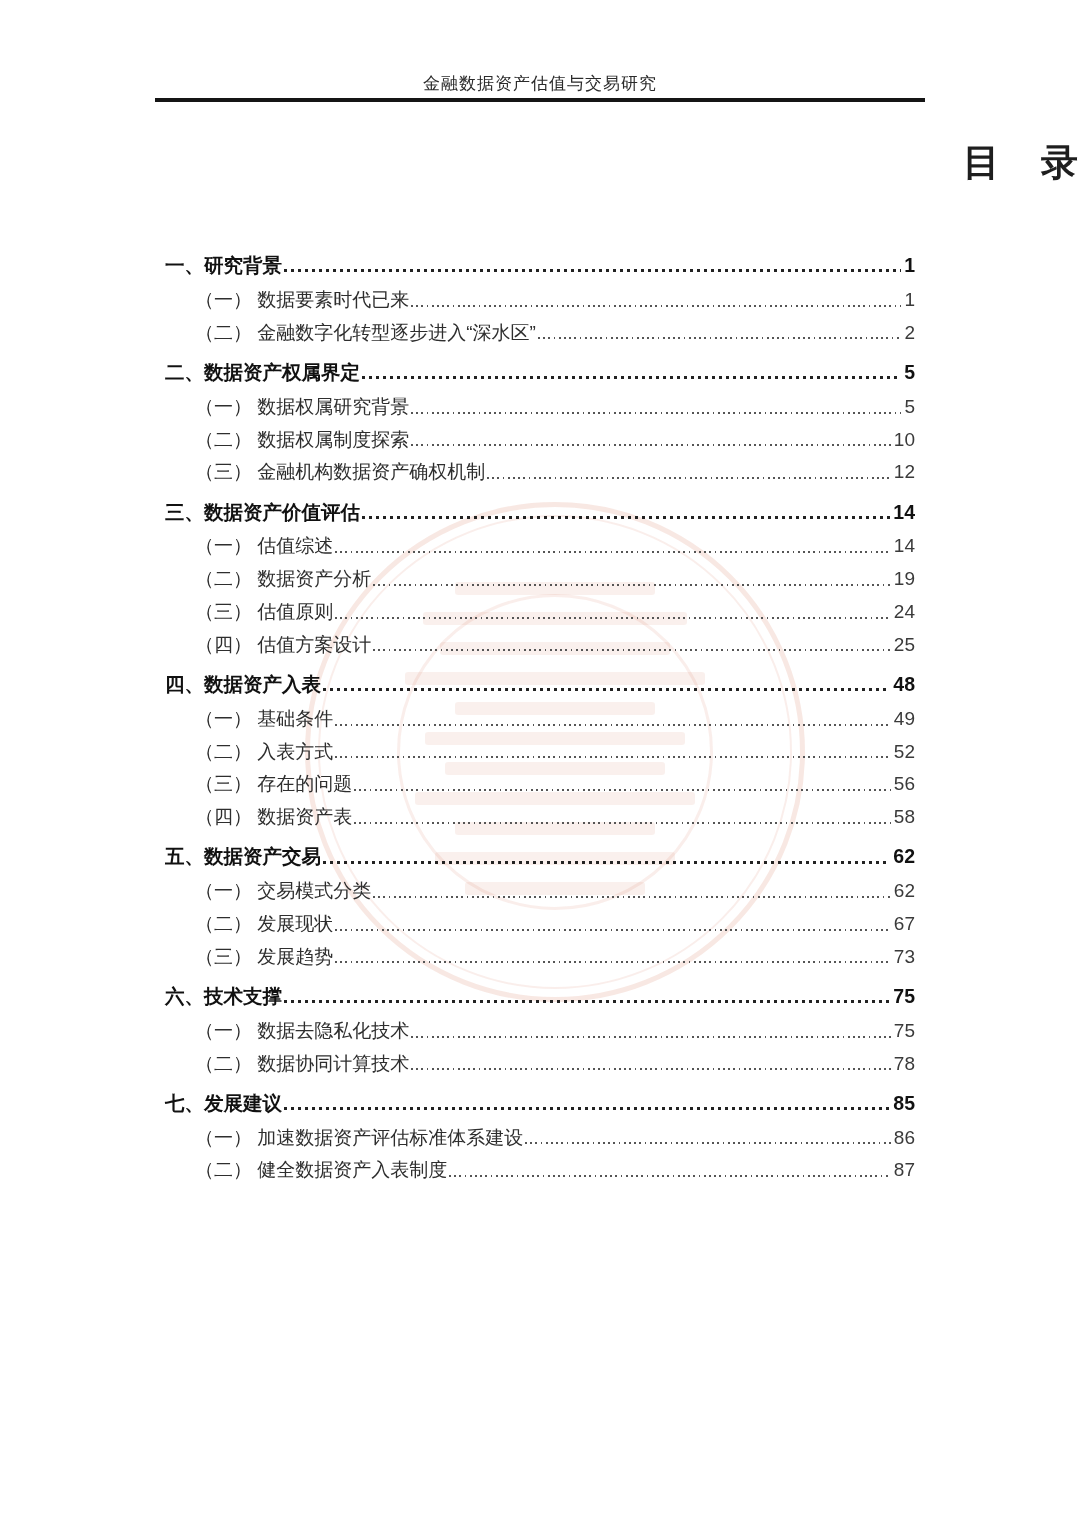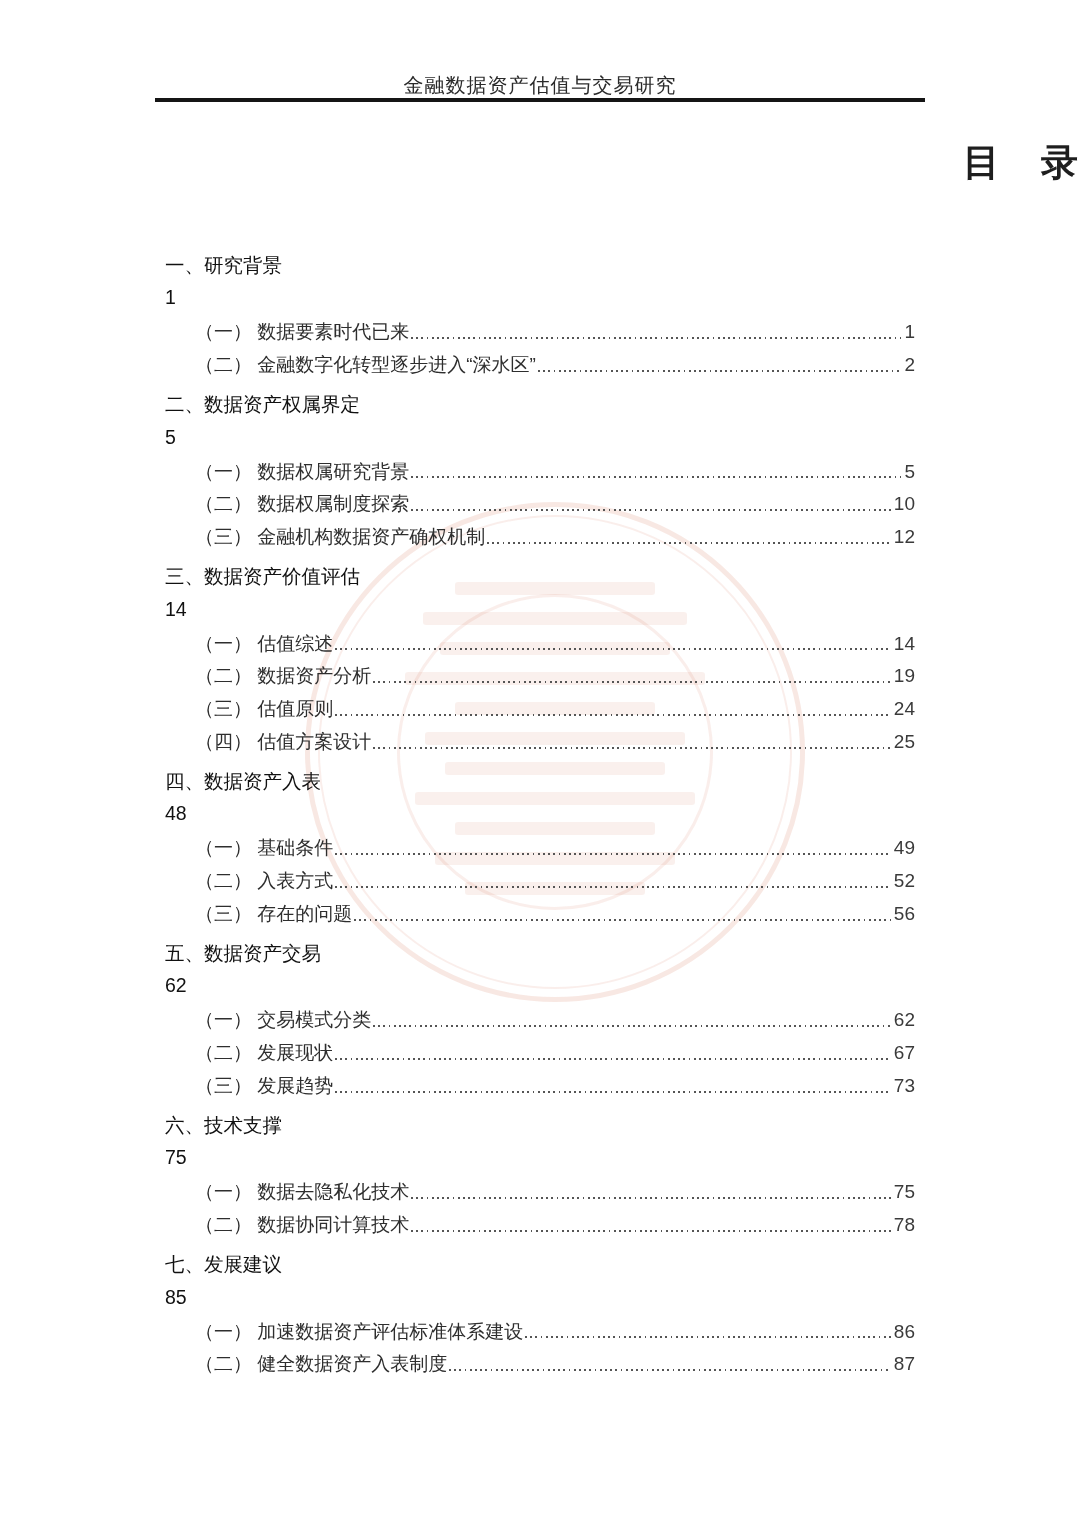--- a/index.html
+++ b/index.html
@@ -8,21 +8,21 @@
     background: #ffffff;
     font-family: "Liberation Sans", "DejaVu Sans", sans-serif;
     position: relative;
     overflow: hidden;
     color: var(--text, #2d2d2d);
   }
   .running-header {
     position: absolute; top: 72px; left: 0; width: 100%;
     text-align: center;
     font-family: "Liberation Serif", "DejaVu Serif", serif;
-    font-size: 20px; color: #2a2a2a;
+    font-size: 17px; color: #2a2a2a;
     letter-spacing: 1px;
   }
   .header-rule {
     position: absolute; top: 98px; left: 155px; width: 770px; height: 4px;
     background: var(--rule, #151515);
   }
   .page-title {
     position: absolute; top: 138px; left: 0; width: 100%;
     text-align: right;
     font-size: 37px; font-weight: 700; color: #1e1e1e;
@@ -39,21 +39,21 @@
   }
   .row .t { white-space: nowrap; }
   .row .dots {
     flex: 1 1 auto;
     align-self: flex-end;
     margin: 0 3px 5px 2px;
   }
   .row .pg { white-space: nowrap; }
   .row.chapter {
     padding: 11px 0 6px;
-    font-weight: 400; font-size: 19.5px; color: #111111; flex-direction: column;
+    font-weight: 700; font-size: 19.5px; color: #111111;
   }
   .row.chapter .dots {
     height: 3px;
     background: repeating-linear-gradient(90deg, #222 0 2.6px, transparent 2.6px 7px);
   }
   .row.sub {
     padding: 4.5px 0;
     font-size: 19px; color: #2e2e2e; align-items: flex-end;
   }
   .row.sub .t { padding-left: 30px; }
@@ -176,20 +176,25 @@
     <div class="row sub">
       <span class="t">（二） 入表方式</span>
       <span class="dots"></span>
       <span class="pg">52</span>
     </div>
     <div class="row sub">
       <span class="t">（三） 存在的问题</span>
       <span class="dots"></span>
       <span class="pg">56</span>
     </div>
+    <div class="row sub">
+      <span class="t">（四） 数据资产表</span>
+      <span class="dots"></span>
+      <span class="pg">58</span>
+    </div>
     <div class="row chapter">
       <span class="t">五、数据资产交易</span>
       <span class="dots"></span>
       <span class="pg">62</span>
     </div>
     <div class="row sub">
       <span class="t">（一） 交易模式分类</span>
       <span class="dots"></span>
       <span class="pg">62</span>
     </div>

